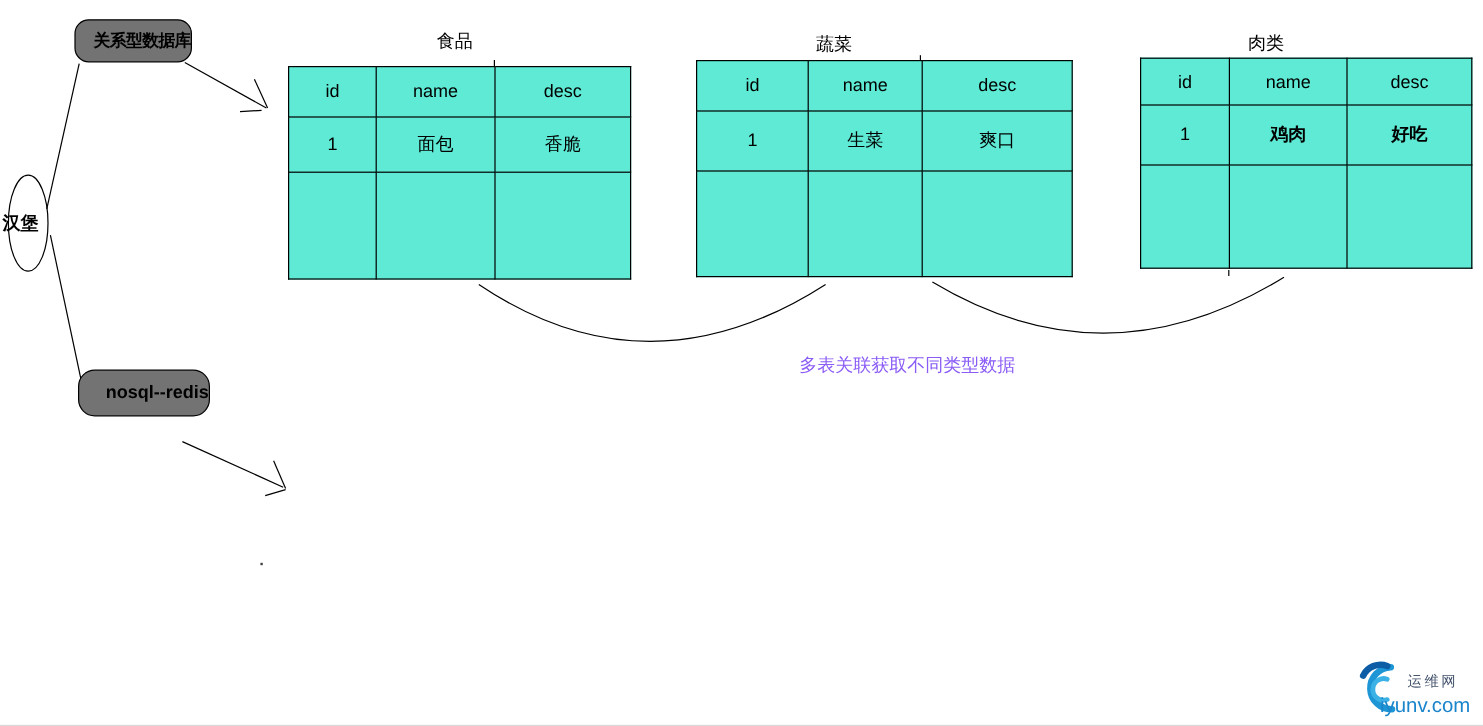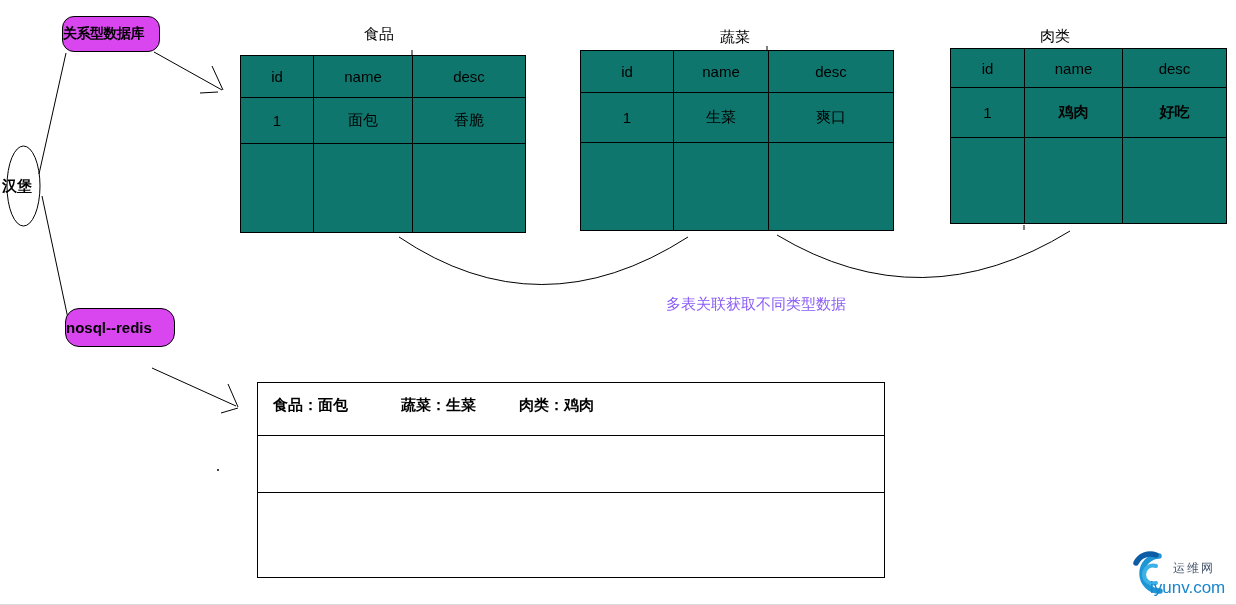--- a/index.html
+++ b/index.html
@@ -2,29 +2,29 @@
 <html><head>
 <meta charset="utf-8">
 <style>
   html,body{margin:0;padding:0;}
   body{font-family:"Liberation Sans","DejaVu Sans",sans-serif;background:#fff;}
   #canvas{position:relative;width:1236px;height:605px;background:#fff;overflow:hidden;}
   .edge-bottom{position:absolute;left:0;right:0;bottom:0;height:1px;background:#d9d9d9;}
   svg.overlay{position:absolute;left:0;top:0;pointer-events:none;}
   svg.overlay line, svg.overlay path, svg.overlay ellipse{stroke:#000;stroke-width:1;fill:none;}
 
-  .node{position:absolute;border:1.5px solid #000;border-radius:12px;background:#d946ef;
-        display:flex;align-items:center;justify-content:flex-start;font-weight:bold;box-sizing:border-box;}
+  .node{position:absolute;border:1.5px solid #000;border-radius:12px;background:#737373;
+        display:flex;align-items:center;justify-content:flex-end;font-weight:bold;box-sizing:border-box;}
   .node-rel{left:62px;top:16px;width:98px;height:36px;font-size:14px;letter-spacing:-0.5px;}
   .node-nosql{left:65px;top:308px;width:110px;height:39px;font-size:15px;border-radius:14px;}
   .root-label{position:absolute;left:2px;top:177px;font-size:15px;font-weight:bold;color:#000;white-space:nowrap;}
 
   .tbl-title{position:absolute;font-size:15px;color:#000;white-space:nowrap;}
   .tbl-title.bold{font-weight:normal;}
-  table.dtable{position:absolute;border-collapse:collapse;table-layout:fixed;background:#0f766e;}
+  table.dtable{position:absolute;border-collapse:collapse;table-layout:fixed;background:#5eead4;}
   table.dtable td{border:1px solid #000;text-align:center;vertical-align:middle;
                   font-size:15px;color:#000;padding:0;overflow:hidden;}
   table.dtable td.bold{font-weight:bold;}
 
   .redis-table{position:absolute;left:257px;top:382px;width:628px;height:196px;
                border:1px solid #000;box-sizing:border-box;background:#fff;}
   .redis-row{position:relative;box-sizing:border-box;}
   .redis-row.r1{height:53px;border-bottom:1px solid #000;}
   .redis-row.r2{height:57px;border-bottom:1px solid #000;}
   .redis-row.r3{height:85px;}
@@ -86,21 +86,21 @@
         <td>香脆</td>
       </tr>
       <tr style="height:89px">
         <td></td>
         <td></td>
         <td></td>
       </tr>
     </tbody>
   </table>
 
-  <div class="tbl-title" style="left:720px;top:28px;">蔬菜</div>
+  <div class="tbl-title" style="left:680px;top:28px;">蔬菜</div>
   <table class="dtable" style="left:580px;top:50px;">
     <colgroup>
         <col style="width:93px">
         <col style="width:95px">
         <col style="width:125px">
       </colgroup>
     <tbody>
       <tr style="height:42px">
         <td>id</td>
         <td>name</td>
@@ -140,29 +140,20 @@
       <tr style="height:86px">
         <td></td>
         <td></td>
         <td></td>
       </tr>
     </tbody>
   </table>
 
   <div class="note">多表关联获取不同类型数据</div>
 
-  <div class="redis-table">
-    <div class="redis-row r1">
-      <span class="record-item" style="left:15px">食品：面包</span>
-      <span class="record-item" style="left:143px">蔬菜：生菜</span>
-      <span class="record-item" style="left:261px">肉类：鸡肉</span>
-    </div>
-    <div class="redis-row r2"></div>
-    <div class="redis-row r3"></div>
-  </div>
 
   <div class="dot" style="left:217px;top:469px;"></div>
 
   <div class="watermark">
     <svg width="44" height="54" viewBox="0 0 44 54">
       <path d="M 31 9 A 16 16 0 1 0 32 44" stroke="#1e96d6" stroke-width="5.5" fill="none" stroke-linecap="round"></path>
       <path d="M 8 16 A 16 16 0 0 1 28 8" stroke="#0d5ca6" stroke-width="5.5" fill="none" stroke-linecap="round"></path>
       <path d="M 28 19 A 9 9 0 1 0 28 36" stroke="#3cb1e6" stroke-width="4" fill="none" stroke-linecap="round"></path>
     </svg>
     <span class="wm-name" style="color: rgb(68, 83, 110);">运维网</span>

